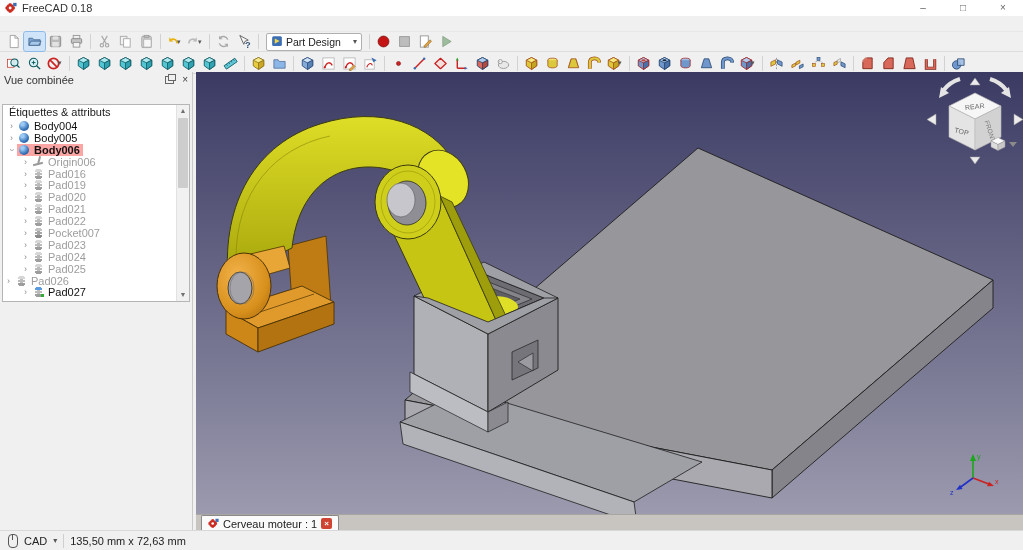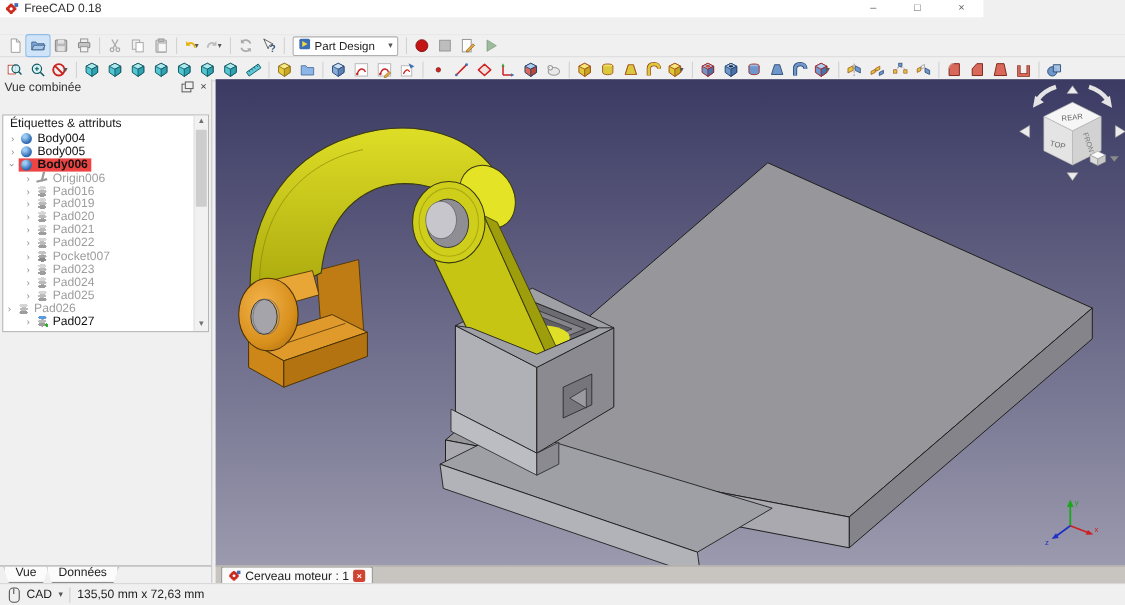--- a/index.html
+++ b/index.html
@@ -1,20 +1,20 @@
 <!DOCTYPE html>
 <html><head>
 <meta charset="utf-8">
 <style>
   html,body{margin:0;padding:0}
   body{width:1023px;height:550px;overflow:hidden;position:relative;background:#f0f0f0;
        font-family:"Liberation Sans",sans-serif;font-size:11px;color:#222;-webkit-font-smoothing:antialiased}
   .abs{position:absolute}
   
-  .titlebar{left:0;top:0;width:894px;height:16px;background:#ffffff;display:flex;align-items:center;gap:5px;padding-left:5px;box-sizing:border-box}
+  .titlebar{left:0;top:0;width:1023px;height:16px;background:#ffffff;display:flex;align-items:center;gap:5px;padding-left:5px;box-sizing:border-box}
   .title-text{font-size:11px;color:#333}
   .win-controls{position:absolute;right:0;top:0;display:flex;height:16px}
   .win-btn{width:40px;text-align:center;color:#666;font-size:10px;line-height:15px}
   
   .menubar{left:0;top:16px;width:1023px;height:15px;display:flex;align-items:center;padding-left:4px;box-sizing:border-box;background:#f0f0f0}
   .menu-item{padding:0 8px;color:#222}
   
   .tbrow{left:0;width:1023px;display:flex;align-items:center;padding-left:3px;box-sizing:border-box;background:#f0f0f0}
   .tb1{top:31px;height:21px;border-top:1px solid #e8e8e8;border-bottom:1px solid #ddd}
   .tb2{top:53px;height:21px;border-bottom:1px solid #d6d6d6}
@@ -38,21 +38,21 @@
   .dtab{padding:1px 12px 2px;border:1px solid #bdbdbd;border-bottom:none;background:#e6e6e6;border-radius:2px 2px 0 0;margin-right:1px;color:#333}
   .dtab.active{background:#fafafa;padding-bottom:3px}
   .tree-wrap{position:absolute;left:2px;right:2px;top:32px;height:198px;background:#fff;border:1px solid #b5b5b5;box-sizing:border-box;overflow:hidden}
   .tree-header{height:15px;line-height:15px;padding-left:6px;color:#1a1a1a}
   .tree-rows{margin-right:13px}
   .tree-row{height:11.9px;display:flex;align-items:center;white-space:nowrap;color:#111}
   .tree-row .exp{width:11px;flex:none;text-align:center;color:#8a8a8a;font-size:9px;line-height:10px;display:inline-block}
   .tree-row .exp::before{content:"\203A"}
   .tree-row.open .exp{transform:rotate(90deg)}
   .tree-row .inner{display:flex;align-items:center;padding:0 3px 0 1px;height:100%}
-  .tree-row.selected .inner{background:#ef4444}
+  .tree-row.selected .inner{background:#fca5a5}
   .tree-row.selected .lbl{font-weight:bold}
   .tree-row.muted{color:#9d9d9d}
   .ti{display:inline-block;width:13px;height:12px;margin-right:3px;flex:none}
   .ti-body{width:10px;height:10px;margin:0 5px 0 1px;border-radius:50%;background:radial-gradient(circle at 35% 30%,#9ccaf4 15%,#3672b8 62%,#1a4a86)}
   .ti-origin{position:relative}
   .ti-origin::before{content:"";position:absolute;left:1px;bottom:3px;width:10px;height:2px;background:#9a9a9a;transform:rotate(-14deg)}
   .ti-origin::after{content:"";position:absolute;left:6px;top:0;width:2px;height:9px;background:#9a9a9a;transform:rotate(14deg)}
   .ti-pad{background:radial-gradient(ellipse 5.5px 2.4px at 6.5px 2.8px,#d6d6d6 68%,rgba(0,0,0,0) 70%),radial-gradient(ellipse 5.5px 2.4px at 6.5px 6px,#bbbbbb 68%,rgba(0,0,0,0) 70%),radial-gradient(ellipse 5.5px 2.4px at 6.5px 9.2px,#9d9d9d 68%,rgba(0,0,0,0) 70%)}
   .ti-pocket{background:radial-gradient(ellipse 5.5px 2.4px at 6.5px 2.8px,#c4c4c4 68%,rgba(0,0,0,0) 70%),radial-gradient(ellipse 5.5px 2.4px at 6.5px 6px,#a6a6a6 68%,rgba(0,0,0,0) 70%),radial-gradient(ellipse 5.5px 2.4px at 6.5px 9.2px,#8a8a8a 68%,rgba(0,0,0,0) 70%)}
   .ti-pad-tip{background:radial-gradient(circle 2.6px at 10.5px 9.5px,#2fae2f 58%,rgba(0,0,0,0) 60%),radial-gradient(ellipse 5.5px 2.4px at 6.5px 2.8px,#5a9ae0 68%,rgba(0,0,0,0) 70%),radial-gradient(ellipse 5.5px 2.4px at 6.5px 6px,#bbbbbb 68%,rgba(0,0,0,0) 70%),radial-gradient(ellipse 5.5px 2.4px at 6.5px 9.2px,#9d9d9d 68%,rgba(0,0,0,0) 70%)}
@@ -755,24 +755,20 @@
             <span class="lbl">Pad027</span>
           </span>
       </div>
       </div>
     <div class="vscroll">
       <div class="vs-arrow">▲</div>
       <div class="vs-thumb"></div>
       <div class="vs-arrow vs-down">▼</div>
     </div>
   </div>
-  <div class="bottom-tabs">
-    <span class="btab">Vue</span>
-    <span class="btab">Données</span>
-  </div>
 </div>
 
 <div class="abs viewport" style="background: linear-gradient(rgb(59, 58, 99) 0%, rgb(111, 110, 140) 55%, rgb(155, 154, 174) 100%);">
 <svg width="827" height="442" viewBox="0 0 827 442">
   <defs>
     <linearGradient id="gy" x1="0" y1="0" x2="0" y2="1">
           <stop offset="0" stop-color="#dedd26"></stop>
           <stop offset="1" stop-color="#a6a50c"></stop>
         </linearGradient>
     <radialGradient id="go" cx="0.38" cy="0.35" r="0.85">

